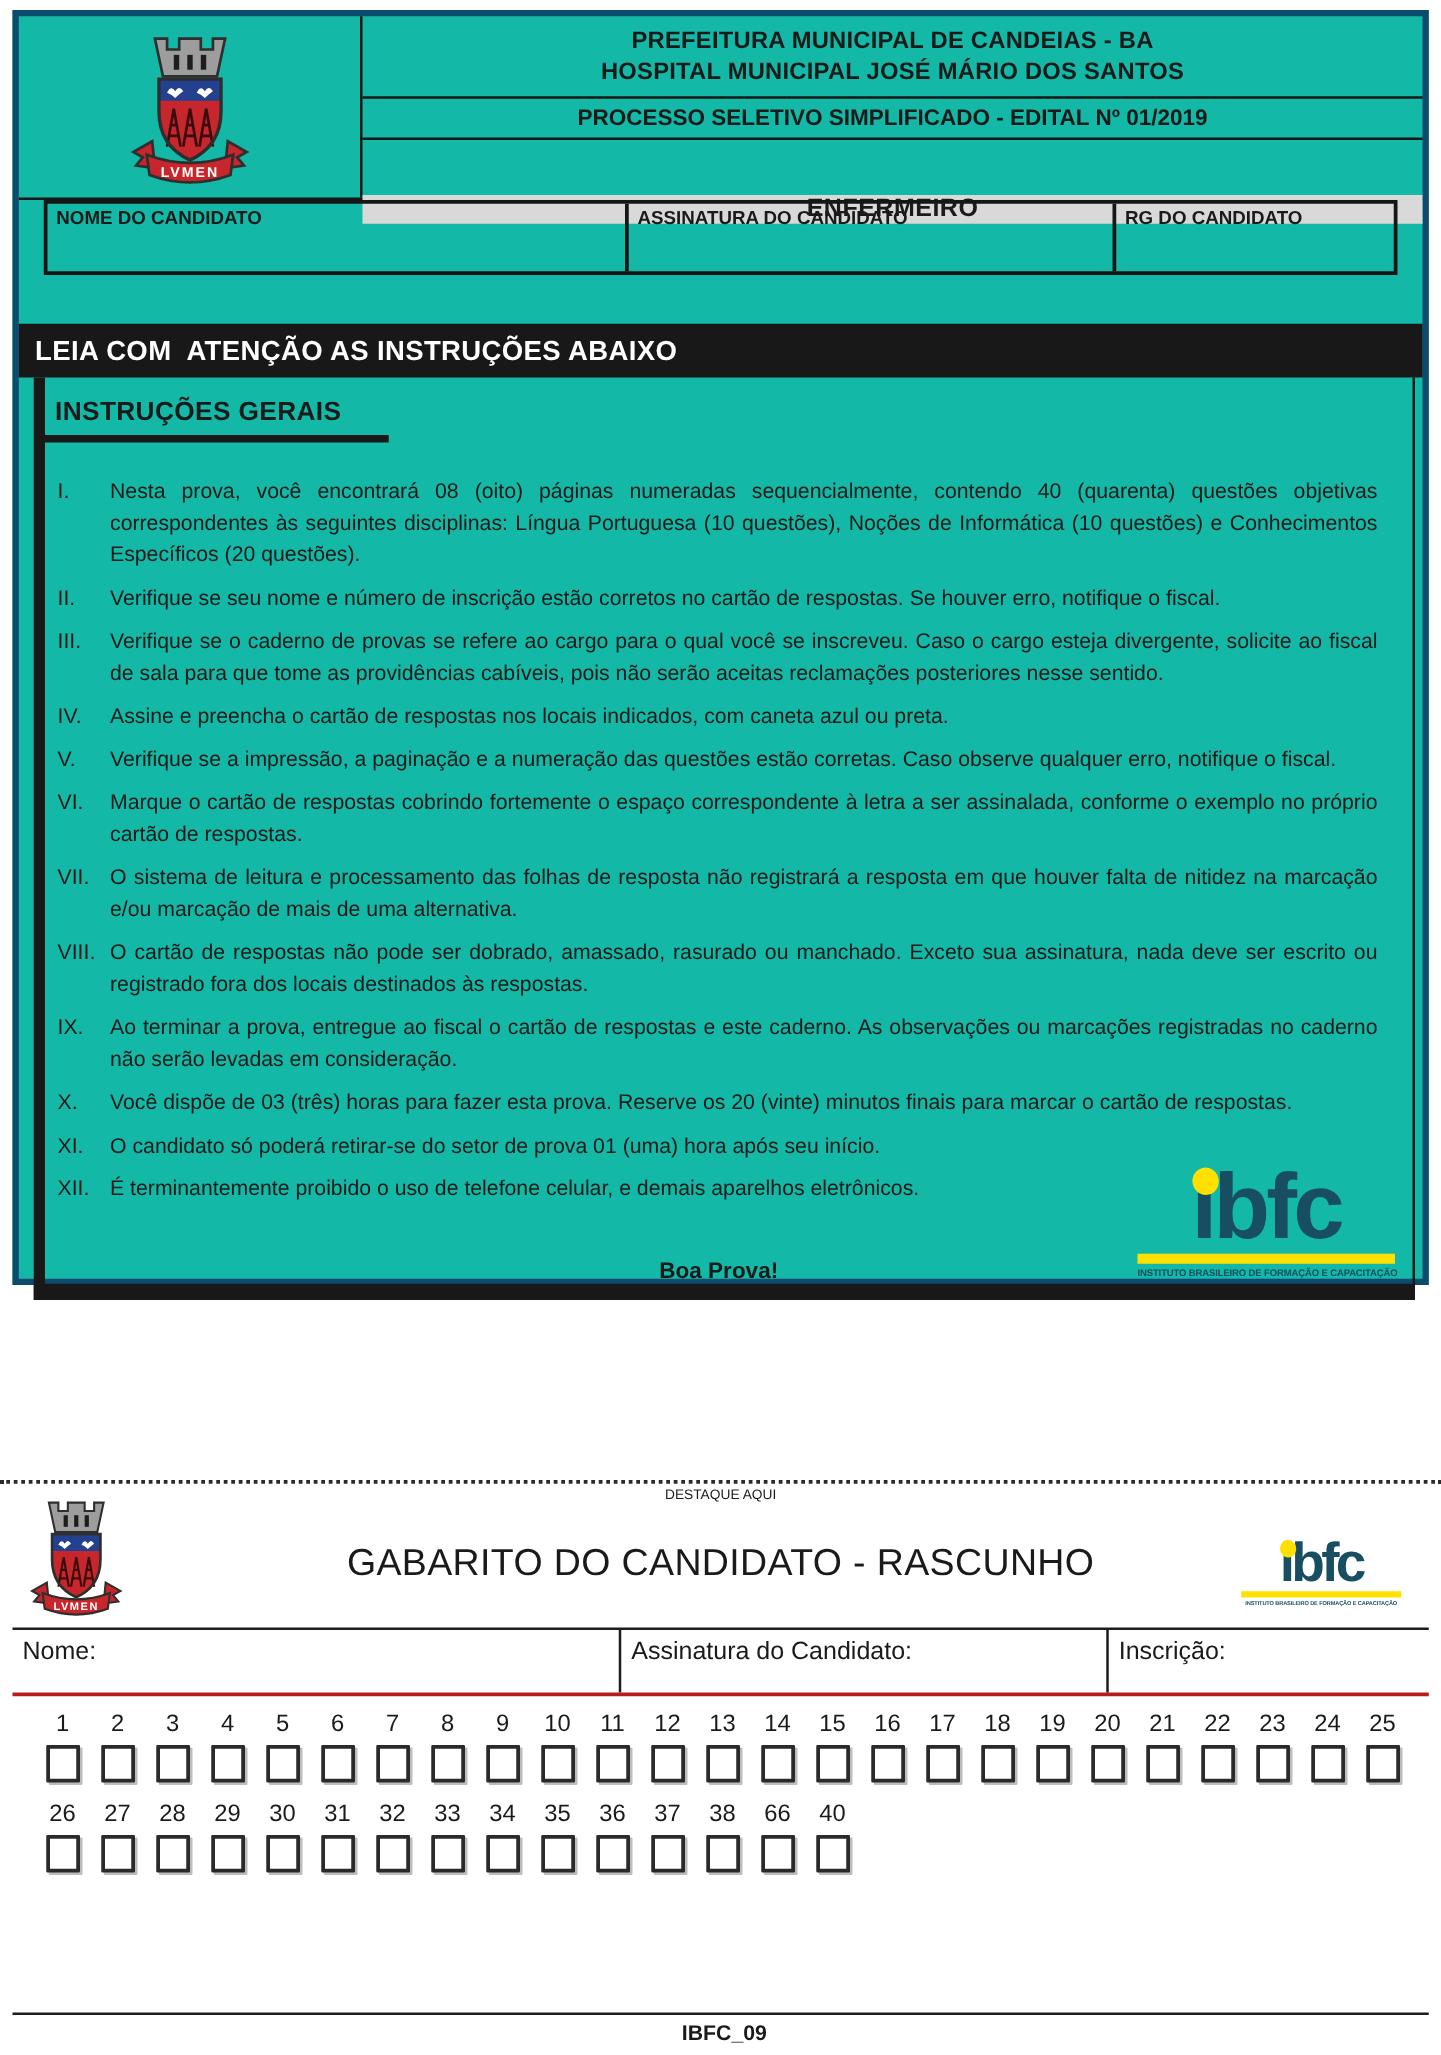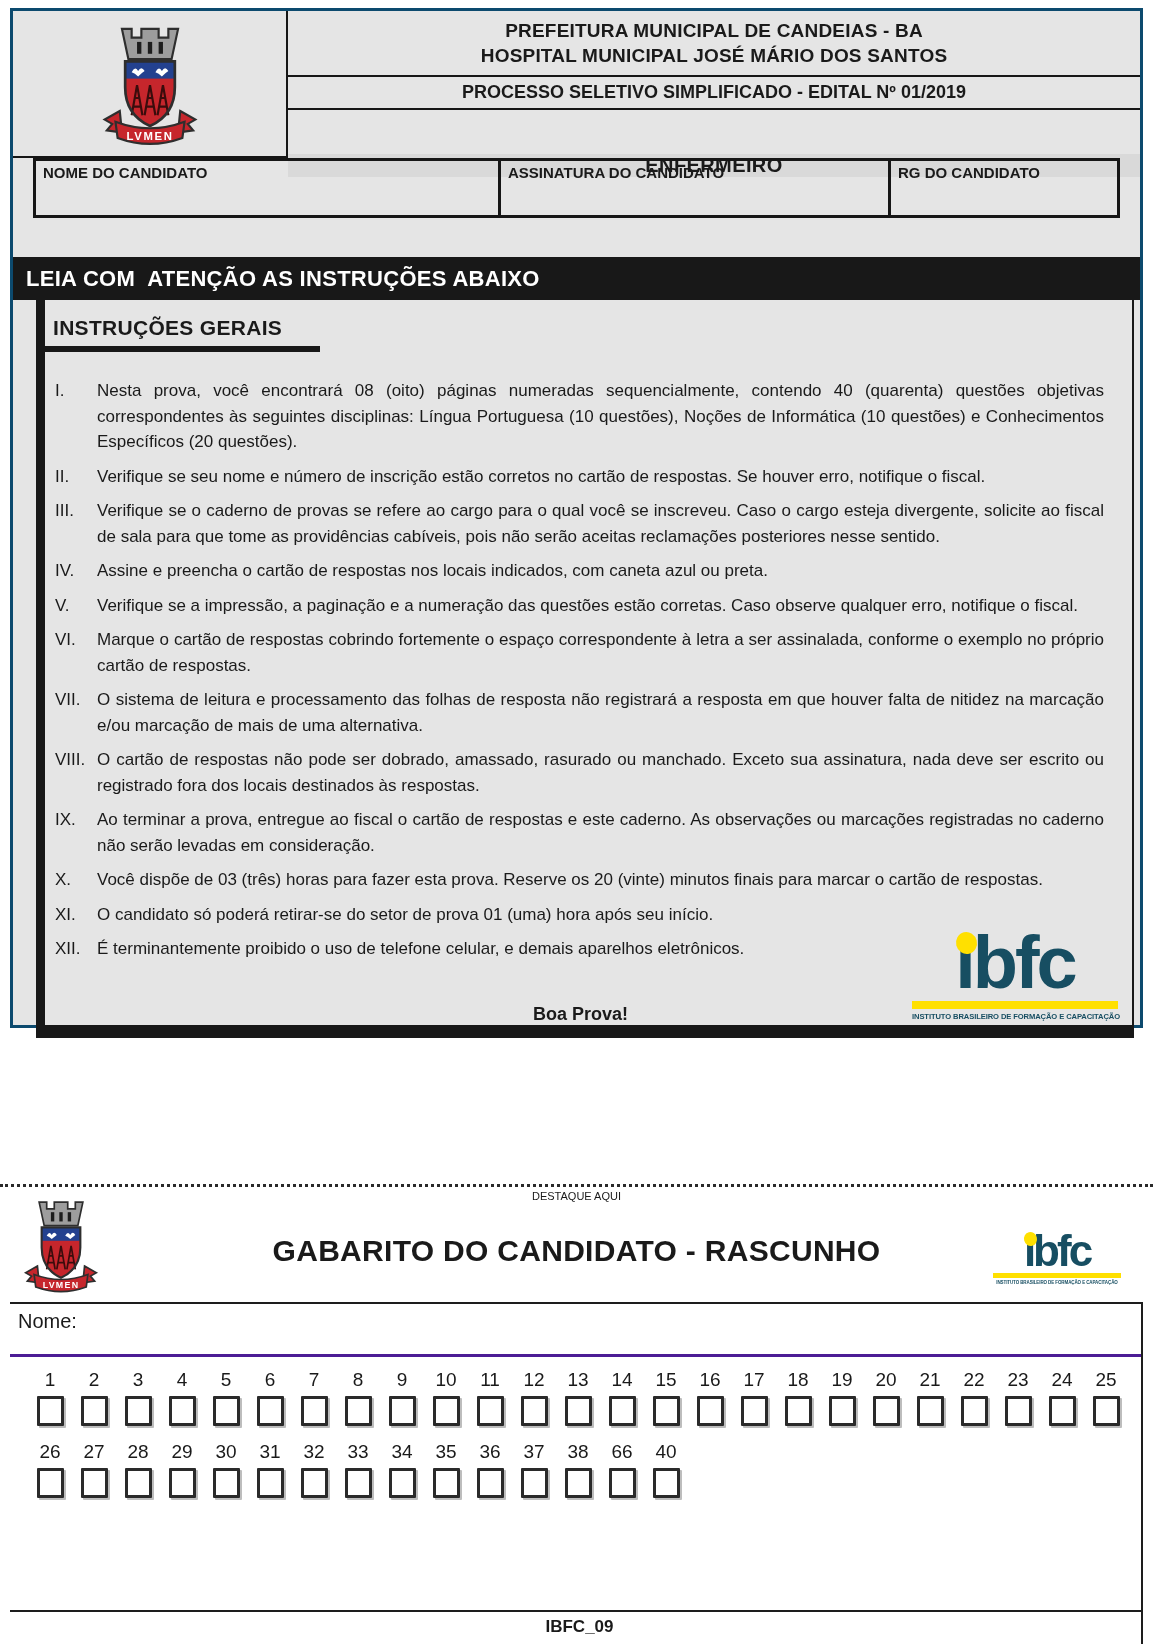--- a/index.html
+++ b/index.html
@@ -5,21 +5,21 @@
   * { margin:0; padding:0; box-sizing:border-box; }
   html,body { background:#fff; }
   body {
     width:1153px; height:1644px; position:relative; overflow:hidden;
     font-family:"Liberation Sans","DejaVu Sans",sans-serif; color:#1a1a1a;
   }
 
   
   .frame {
     position:absolute; left:10px; right:10px; top:8px; height:1020px;
-    border:3px solid #0c4a6e; display:flex; flex-direction:column; background:#e5e5e5;
+    border:5px solid #0c4a6e; display:flex; flex-direction:column; background:#14b8a6;
   }
 
   
   .header-row { display:flex; height:147px; border-bottom:2px solid #161616; flex:0 0 auto; }
   .crest-cell { flex:0 0 275px; border-right:2px solid #161616; display:flex; align-items:center; justify-content:center; }
   .header-right { flex:1; display:flex; flex-direction:column; }
   .org-block { flex:0 0 66px; border-bottom:2px solid #161616; display:flex; flex-direction:column; align-items:center; justify-content:center; gap:3px; }
   .org-line { font-weight:bold; font-size:19px; letter-spacing:.2px; }
   .process-row { flex:0 0 33px; border-bottom:2px solid #161616; display:flex; align-items:center; justify-content:center; font-weight:bold; font-size:18px; }
   .role-row { flex:1; background:#d9d9d9; display:flex; align-items:center; justify-content:center; font-weight:bold; font-size:20px; letter-spacing:.4px;margin-top:44px; }
@@ -33,21 +33,21 @@
   .cand-rg   { flex:1; }
 
   
   .leia-bar {
     flex:0 0 43px; background:#181818; color:#fff; font-weight:bold; font-size:22px;
     display:flex; align-items:center; padding-left:13px; letter-spacing:.3px; white-space:pre;
   }
 
   
   .instr-wrap {
-    flex:1; margin:0 6px 6px 23px; position:relative;
+    flex:1; margin:0 6px 6px 12px; position:relative;
     border-left:9px solid #181818; border-bottom:13px solid #181818; border-right:2px solid #181818;
     padding:16px 16px 0 0;
   }
   .instr-title { font-size:21px; font-weight:bold; letter-spacing:.3px; padding-left:8px; }
   .instr-underline { width:275px; height:6px; background:#181818; margin-top:6px; }
   .instr-list { margin:26px 12px 0 10px; }
   .instr-item { display:flex; margin-bottom:9px; font-size:17px; line-height:1.5; }
   .rn { flex:0 0 42px; }
   .itxt { flex:1; text-align:justify; }
   .boa-prova { text-align:center; font-weight:bold; font-size:18px; margin-top:42px; }
@@ -71,25 +71,25 @@
   .ibfc-sm .ibfc-tagline { font-size:4.5px; letter-spacing:-.1px; }
 
   
   .tear { position:absolute; top:1184px; left:0; right:0; }
   .tear-line { border-top:3px dotted #2a2a2a; }
   .tear-label { text-align:center; font-size:11px; margin-top:3px; color:#1a1a1a; }
 
   
   .gab-header { position:absolute; top:1198px; left:10px; right:10px; height:104px; }
   .gab-crest { position:absolute; left:8px; top:-6px; }
-  .gab-title { text-align:center; padding-top:36px; font-size:30px; font-weight:bold; letter-spacing:.3px; }
+  .gab-title { text-align:center; padding-top:36px; font-size:30px; font-weight:normal; letter-spacing:.3px; }
 
   
   .fields-row { position:absolute; top:1302px; left:10px; right:10px; height:55px;
-                border-top:2px solid #1d1d1d; border-bottom:3px solid #4c1d95; display:flex;flex-direction:column; }
+                border-top:2px solid #1d1d1d; border-bottom:3px solid #b91c1c; display:flex; }
   .field-cell { padding:6px 8px; font-size:20px; }
   .f-name { flex:0 0 487px; border-right:2px solid #1d1d1d; }
   .f-sign { flex:0 0 390px; border-right:2px solid #1d1d1d; }
   .f-insc { flex:1; }
 
   
   .answers { position:absolute; top:1370px; left:28px; }
   .ans-row { display:grid; grid-template-columns:repeat(25,44px); }
   .ans-row2 { margin-top:16px; grid-template-columns:repeat(15,44px); }
   .ans-cell { display:flex; flex-direction:column; align-items:center; }

